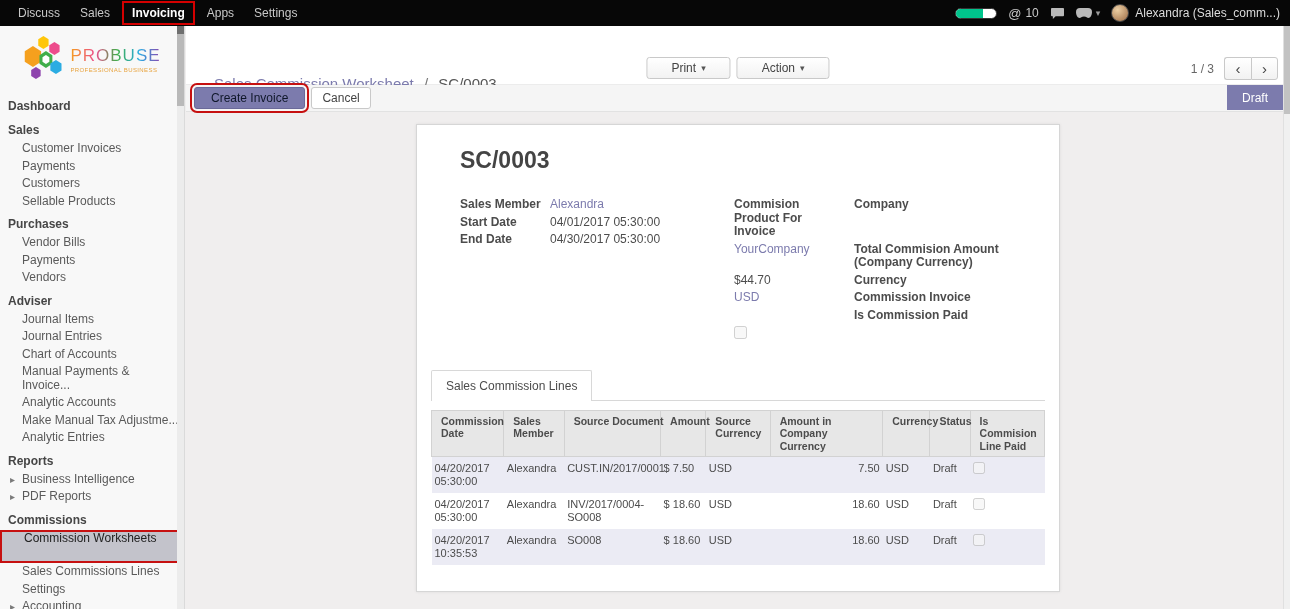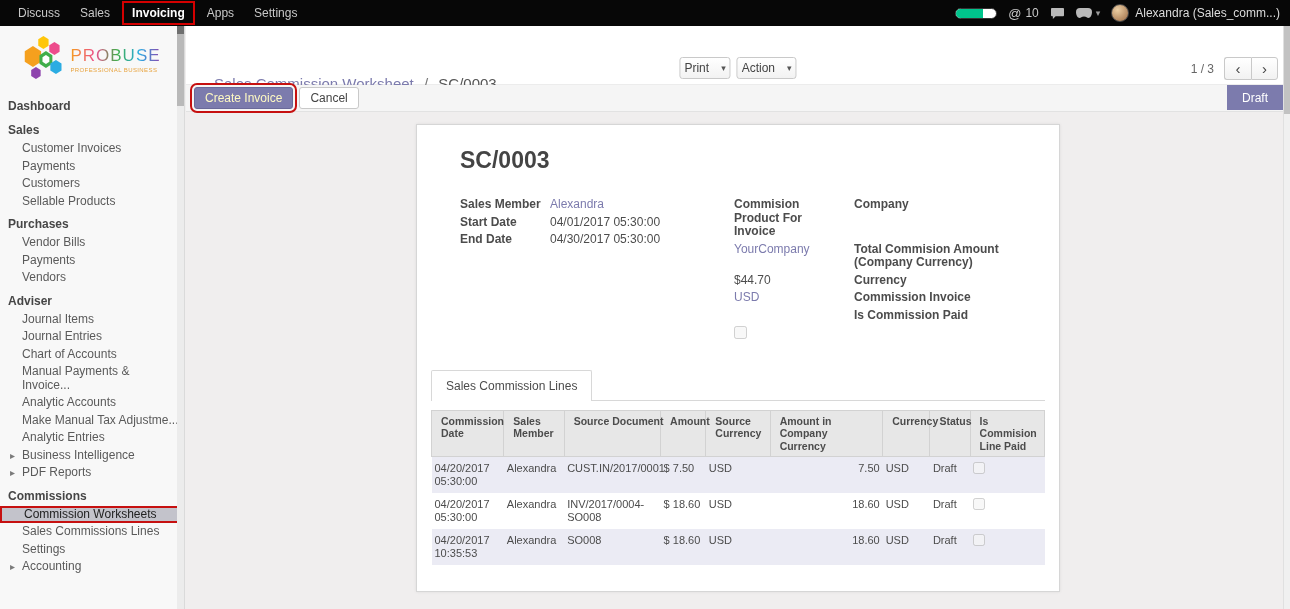--- a/index.html
+++ b/index.html
@@ -41,39 +41,39 @@
   .hx6 { left:7px; top:31px; width:11px; height:12px; background:#8e44ad; }
   .logo-word { font-size:17px; font-weight:normal; letter-spacing:1px; color:#3fae49;
                background:linear-gradient(90deg,#f5a01e 0%,#ed4c8c 28%,#3fae49 52%,#2bace2 76%,#8e44ad 100%);
                -webkit-background-clip:text; background-clip:text; -webkit-text-fill-color:transparent; }
   .logo-sub { font-size:6px; color:#e8a33d; letter-spacing:.4px; margin-top:1px; }
   .sb-menu { font-size:12px; padding:2px 0 10px; }
   .sb-heading { display:block; font-weight:bold; color:#464646; padding:7px 8px 3px; cursor:pointer; }
   .sb-item { display:flex; align-items:center; color:#5a5a5a; padding:2px 4px 2px 22px; line-height:13.5px; cursor:pointer; }
   .sb-item.expandable { padding-left:10px; }
   .expand-arrow { width:12px; color:#7a7a7a; font-size:10px; flex:0 0 12px; }
-  .sb-item.selected { background:#c3c3cb; color:#222; border:2px solid #c61010; padding-top:0; padding-bottom:0; }
+  .sb-item.selected { background:#c3c3cb; color:#222; border:2px solid #c61010; padding-top:0; padding-bottom:16px; }
 
   
   .main { position:absolute; left:186px; top:26px; right:0; bottom:0; background:#f0eeee; overflow:hidden; }
   .control-panel { height:59px; background:#fff; position:relative; border-bottom:1px solid #ececec; }
   .breadcrumb { position:absolute; left:28px; top:10px; font-size:15px; color:#555;margin-top:39px; }
   .breadcrumb a { color:#7c7bad; cursor:pointer; }
   .bc-sep { margin:0 6px; color:#777; }
   .cp-center { position:absolute; left:50%; transform:translateX(-50%); top:31px; display:flex; gap:6px; }
-  .btn { font-size:12px; padding:3px 4px; background:linear-gradient(#ffffff,#f2f2f2); border:1px solid #c9c9c9; border-radius:3px; color:#444; cursor:pointer; display:inline-flex; align-items:center; gap:12px; }
+  .btn { font-size:12px; padding:3px 24px; background:linear-gradient(#ffffff,#f2f2f2); border:1px solid #c9c9c9; border-radius:3px; color:#444; cursor:pointer; display:inline-flex; align-items:center; gap:5px; }
   .btn .caret { color:#555; }
   .pager { position:absolute; right:12px; top:31px; display:flex; align-items:center; gap:10px; font-size:12px; color:#666; }
   .pager-btns { display:flex; }
   .pager-btn { width:27px; height:23px; display:flex; align-items:center; justify-content:center; border:1px solid #c9c9c9; background:linear-gradient(#fff,#f2f2f2); color:#444; cursor:pointer; font-size:15px; line-height:1; }
   .pager-btn.prev { border-radius:3px 0 0 3px; border-right:none; }
   .pager-btn.next { border-radius:0 3px 3px 0; }
 
   .statusbar { height:27px; background:#f5f5f5; border-bottom:1px solid #e2e2e2; position:relative; display:flex; align-items:center; padding-left:8px; gap:6px; }
-  .btn-primary { background:#7c7bad; border:1px solid #6a6999; color:#fef9c3; font-size:12px; padding:3px 10px; border-radius:3px; cursor:pointer; }
+  .btn-primary { background:#7c7bad; border:1px solid #6a6999; color:#0f172a; font-size:12px; padding:3px 16px; border-radius:3px; cursor:pointer; }
   .btn-primary.annotated { outline:2px solid #c61010; outline-offset:2px; }
   .btn-default { background:#fff; border:1px solid #c9c9c9; color:#444; font-size:12px; padding:3px 10px; border-radius:3px; cursor:pointer; }
   .status-badge { position:absolute; right:7px; top:0; bottom:1px; background:#7c7bad; color:#fff; font-size:12px; display:flex; align-items:center; padding:0 15px; }
 
   .content { height:calc(100% - 87px); position:relative; overflow:hidden; }
   .sheet { width:644px; margin:12px auto 0; background:#fff; border:1px solid #d6d6d6; box-shadow:0 0 3px rgba(0,0,0,.08); padding:20px 14px 12px; min-height:468px; }
   .sheet-pad { padding:0 29px; }
   .record-title { font-size:23px; font-weight:bold; color:#444; margin:2px 0 24px; }
   .groups { display:flex; gap:40px; font-size:12px; }
   .group { display:grid; align-content:start; column-gap:8px; row-gap:4px; }
@@ -170,20 +170,21 @@
 
     <a class="sb-heading">Adviser</a>
     <a class="sb-item">Journal Items</a>
     <a class="sb-item">Journal Entries</a>
     <a class="sb-item">Chart of Accounts</a>
     <a class="sb-item">Manual Payments &amp; Invoice...</a>
     <a class="sb-item">Analytic Accounts</a>
     <a class="sb-item">Make Manual Tax Adjustme...</a>
     <a class="sb-item">Analytic Entries</a>
 
+    <a class="sb-heading">Reports</a>
     <a class="sb-item expandable">
       <span class="expand-arrow">▸</span>
       <span>Business Intelligence</span>
     </a>
     <a class="sb-item expandable">
       <span class="expand-arrow">▸</span>
       <span>PDF Reports</span>
     </a>
 
     <a class="sb-heading">Commissions</a>

